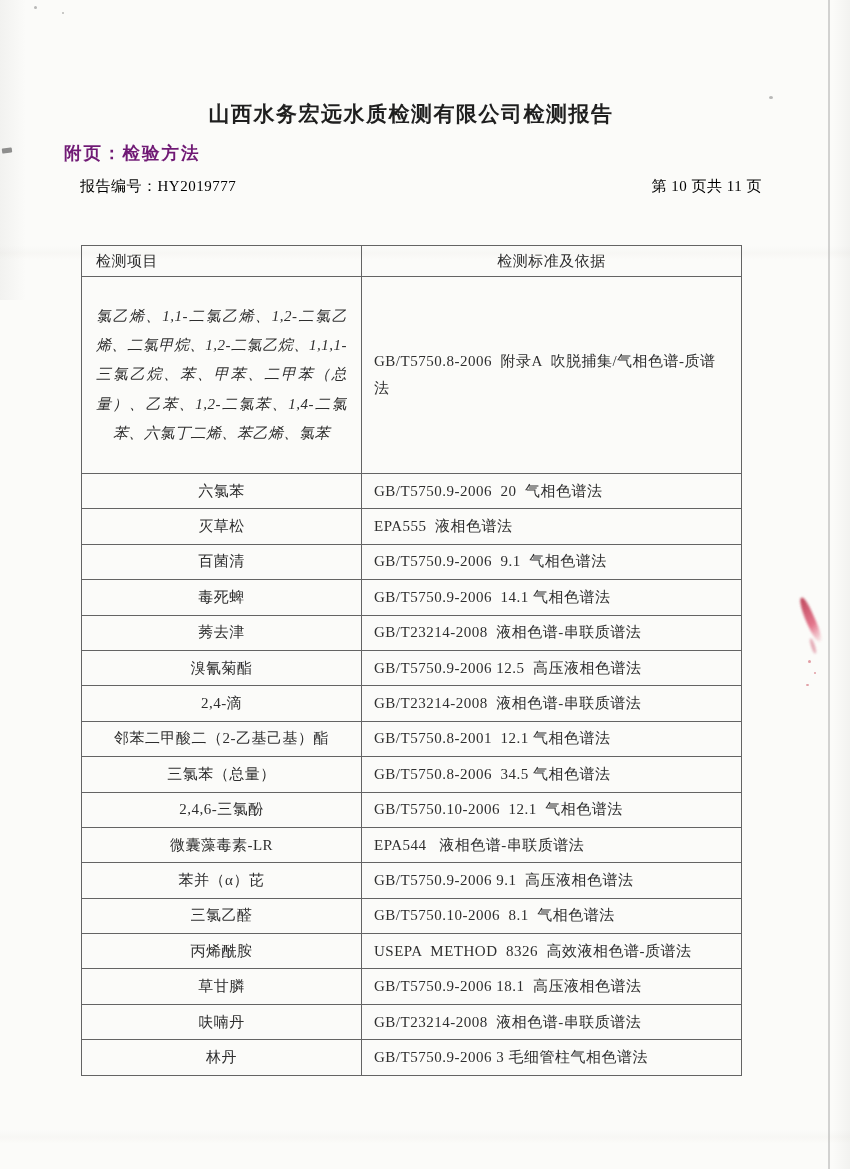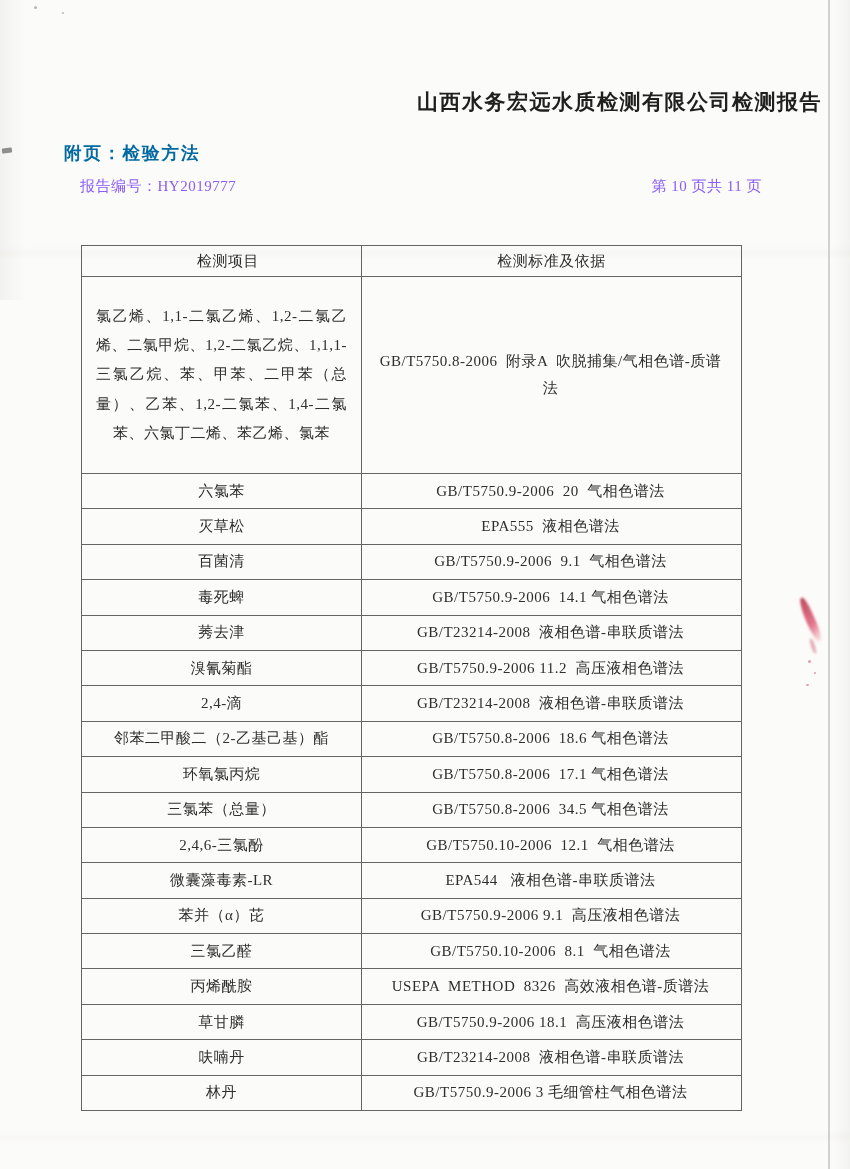--- a/index.html
+++ b/index.html
@@ -52,57 +52,56 @@
     filter:blur(1px);opacity:.85;
   }
   .red-smudge .streak2{
     position:absolute;left:12px;top:48px;width:4px;height:16px;
     background:#d06078;transform:rotate(-18deg);border-radius:50%;
     filter:blur(1px);opacity:.5;
   }
   .red-smudge .dot{position:absolute;border-radius:50%;background:rgba(200,64,80,.5);}
   
   .title{
-    position:absolute;left:0;top:88px;width:822px;
-    text-align:right;font-size:21px;font-weight:bold;
+    position:absolute;left:0;top:100px;width:822px;
+    text-align:center;font-size:21px;font-weight:bold;
     letter-spacing:1.5px;color:#1f1f1f;
   }
   .attach-heading{
     position:absolute;left:64px;top:141px;
-    font-size:17.5px;font-weight:bold;letter-spacing:2px;color:#0369a1;
+    font-size:17.5px;font-weight:bold;letter-spacing:2px;color:#701a75;
   }
   .meta-row{
     position:absolute;left:80px;top:177px;width:682px;
     display:flex;justify-content:space-between;align-items:baseline;
-    font-size:15px;color:#8b5cf6;letter-spacing:.5px;
+    font-size:15px;color:#000000;letter-spacing:.5px;
   }
   
   table.methods{
     position:absolute;left:81px;top:245px;
     width:660px;border-collapse:collapse;table-layout:fixed;
     font-size:15px;color:var(--ink);
   }
   table.methods col.c1{width:280px;}
   table.methods col.c2{width:380px;}
   table.methods th,table.methods td{
     border:1.5px solid var(--border);
     vertical-align:middle;
     letter-spacing:.5px;
-    text-align:center;
   }
   table.methods thead tr{height:31px;}
   table.methods th{font-weight:normal;}
   th.h-item{text-align:left;padding-left:14px;}
   th.h-method{text-align:center;}
   tbody tr{height:35.4px;}
   tbody tr.tall{height:197px;}
   td.item-cell{text-align:center;padding:0 8px;}
   tr.tall td.item-cell{
     text-align:justify;text-align-last:center;
-    padding:0 14px;line-height:1.95;
+    padding:0 14px;line-height:1.95;font-style:italic;
   }
   td.method-cell{
     text-align:left;padding:2px 14px 2px 12px;
     white-space:pre-wrap;line-height:1.8;
   }
 </style>
 </head>
 <body>
 
 <div class="sheet">
@@ -162,33 +161,29 @@
         <tr>
           <td class="item-cell">毒死蜱</td>
           <td class="method-cell">GB/T5750.9-2006  14.1 气相色谱法</td>
         </tr>
         <tr>
           <td class="item-cell">莠去津</td>
           <td class="method-cell">GB/T23214-2008  液相色谱-串联质谱法</td>
         </tr>
         <tr>
           <td class="item-cell">溴氰菊酯</td>
-          <td class="method-cell">GB/T5750.9-2006 11.2  高压液相色谱法</td>
+          <td class="method-cell">GB/T5750.9-2006 12.5  高压液相色谱法</td>
         </tr>
         <tr>
           <td class="item-cell">2,4-滴</td>
           <td class="method-cell">GB/T23214-2008  液相色谱-串联质谱法</td>
         </tr>
         <tr>
           <td class="item-cell">邻苯二甲酸二（2-乙基己基）酯</td>
-          <td class="method-cell">GB/T5750.8-2006  18.6 气相色谱法</td>
-        </tr>
-        <tr>
-          <td class="item-cell">环氧氯丙烷</td>
-          <td class="method-cell">GB/T5750.8-2006  17.1 气相色谱法</td>
+          <td class="method-cell">GB/T5750.8-2001  12.1 气相色谱法</td>
         </tr>
         <tr>
           <td class="item-cell">三氯苯（总量）</td>
           <td class="method-cell">GB/T5750.8-2006  34.5 气相色谱法</td>
         </tr>
         <tr>
           <td class="item-cell">2,4,6-三氯酚</td>
           <td class="method-cell">GB/T5750.10-2006  12.1  气相色谱法</td>
         </tr>
         <tr>

